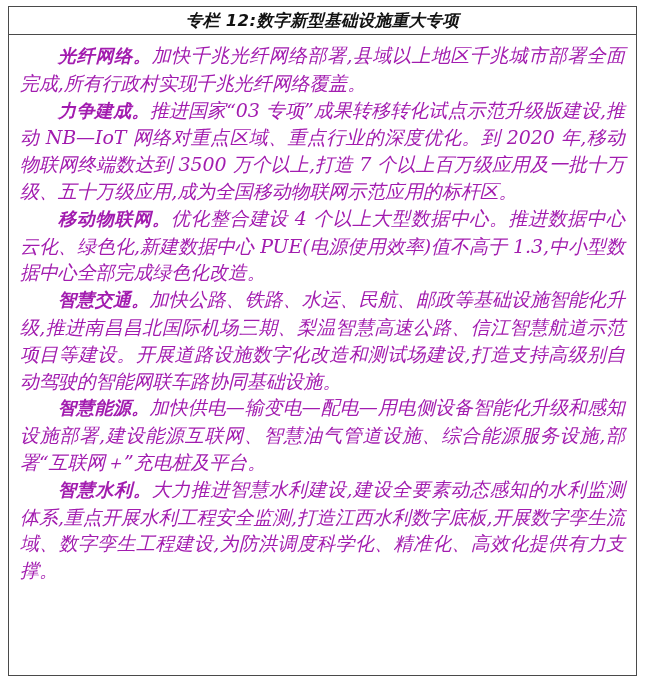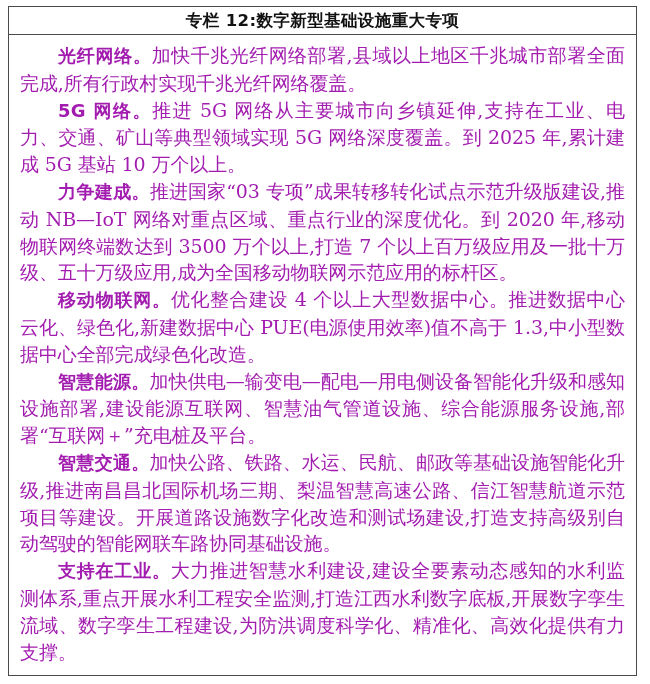--- a/index.html
+++ b/index.html
@@ -13,20 +13,21 @@
     font-family: "DejaVu Serif", "Liberation Serif", serif;
     color: #000000;
     overflow: hidden;
   }
 
   .page {
     position: relative;
     width: 650px;
     height: 684px;
     box-sizing: border-box;
+    font-style: italic;
   }
 
   
   .box {
     position: absolute;
     left: 8px;
     top: 6px;
     width: 629px;
     height: 670px;
     box-sizing: border-box;
@@ -91,40 +92,37 @@
     <div class="box-title-row">
       <span class="box-title">专栏 12:数字新型基础设施重大专项</span>
     </div>
 
     <div class="box-body">
 
       <p class="para">
         <span class="lead">光纤网络。</span><span class="body-text">加快千兆光纤网络部署,县域以上地区千兆城市部署全面完成,所有行政村实现千兆光纤网络覆盖。</span>
       </p>
 
-      <p class="para">
-        <span class="lead">5G 网络。</span><span class="body-text">推进 5G 网络从主要城市向乡镇延伸,支持在工业、电力、交通、矿山等典型领域实现 5G 网络深度覆盖。到 2025 年,累计建成 5G 基站 10 万个以上。</span>
-      </p>
 
       <p class="para">
         <span class="lead">力争建成。</span><span class="body-text">推进国家“03 专项”成果转移转化试点示范升级版建设,推动 NB—IoT 网络对重点区域、重点行业的深度优化。到 2020 年,移动物联网终端数达到 3500 万个以上,打造 7 个以上百万级应用及一批十万级、五十万级应用,成为全国移动物联网示范应用的标杆区。</span>
       </p>
 
       <p class="para">
         <span class="lead">移动物联网。</span><span class="body-text">优化整合建设 4 个以上大型数据中心。推进数据中心云化、绿色化,新建数据中心 PUE(电源使用效率)值不高于 1.3,中小型数据中心全部完成绿色化改造。</span>
       </p>
 
 
       <p class="para">
+        <span class="lead">智慧交通。</span><span class="body-text">加快公路、铁路、水运、民航、邮政等基础设施智能化升级,推进南昌昌北国际机场三期、梨温智慧高速公路、信江智慧航道示范项目等建设。开展道路设施数字化改造和测试场建设,打造支持高级别自动驾驶的智能网联车路协同基础设施。</span>
+      </p>
+
+      <p class="para">
         <span class="lead">智慧能源。</span><span class="body-text">加快供电—输变电—配电—用电侧设备智能化升级和感知设施部署,建设能源互联网、智慧油气管道设施、综合能源服务设施,部署“互联网＋”充电桩及平台。</span>
       </p>
 
       <p class="para">
-        <span class="lead">智慧交通。</span><span class="body-text">加快公路、铁路、水运、民航、邮政等基础设施智能化升级,推进南昌昌北国际机场三期、梨温智慧高速公路、信江智慧航道示范项目等建设。开展道路设施数字化改造和测试场建设,打造支持高级别自动驾驶的智能网联车路协同基础设施。</span>
-      </p>
-
-      <p class="para">
-        <span class="lead">支持在工业。</span><span class="body-text">大力推进智慧水利建设,建设全要素动态感知的水利监测体系,重点开展水利工程安全监测,打造江西水利数字底板,开展数字孪生流域、数字孪生工程建设,为防洪调度科学化、精准化、高效化提供有力支撑。</span>
+        <span class="lead">智慧水利。</span><span class="body-text">大力推进智慧水利建设,建设全要素动态感知的水利监测体系,重点开展水利工程安全监测,打造江西水利数字底板,开展数字孪生流域、数字孪生工程建设,为防洪调度科学化、精准化、高效化提供有力支撑。</span>
       </p>
 
     </div>
   </div>
 </div>
 
 </body></html>

